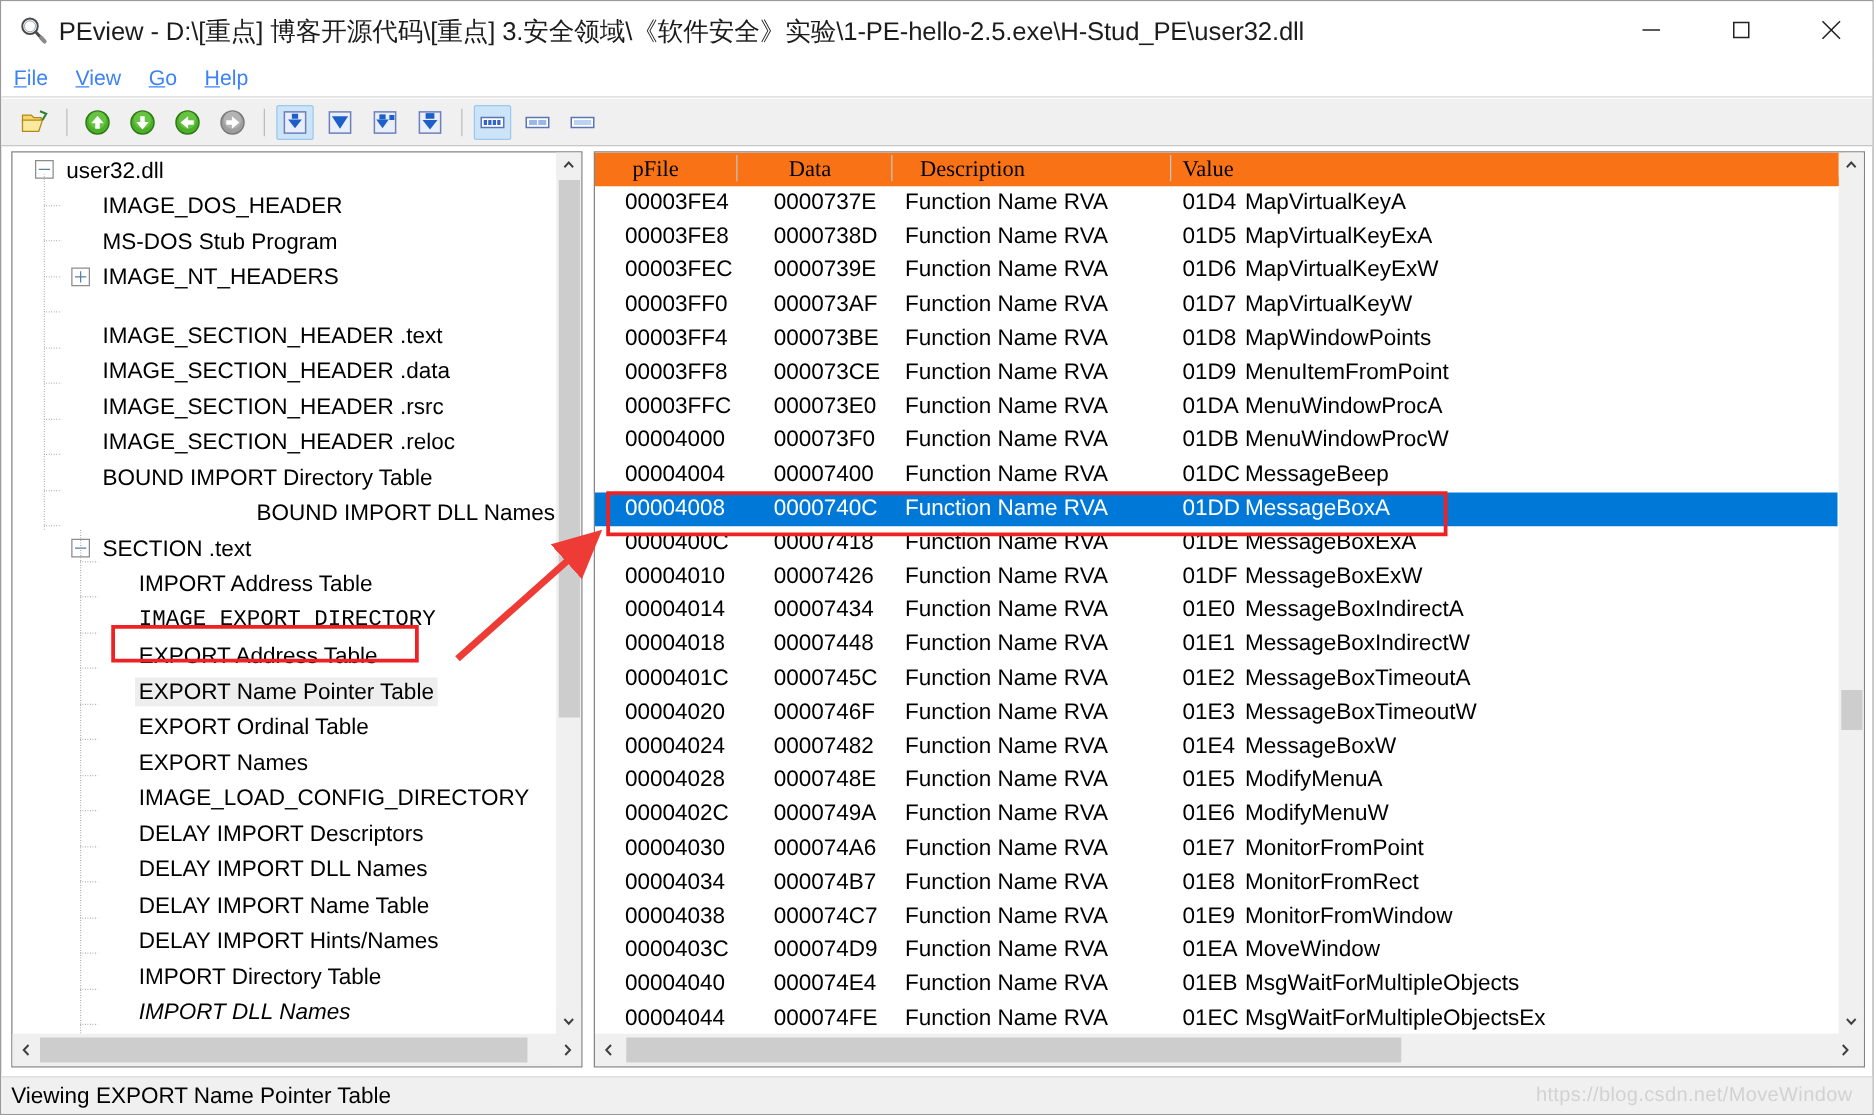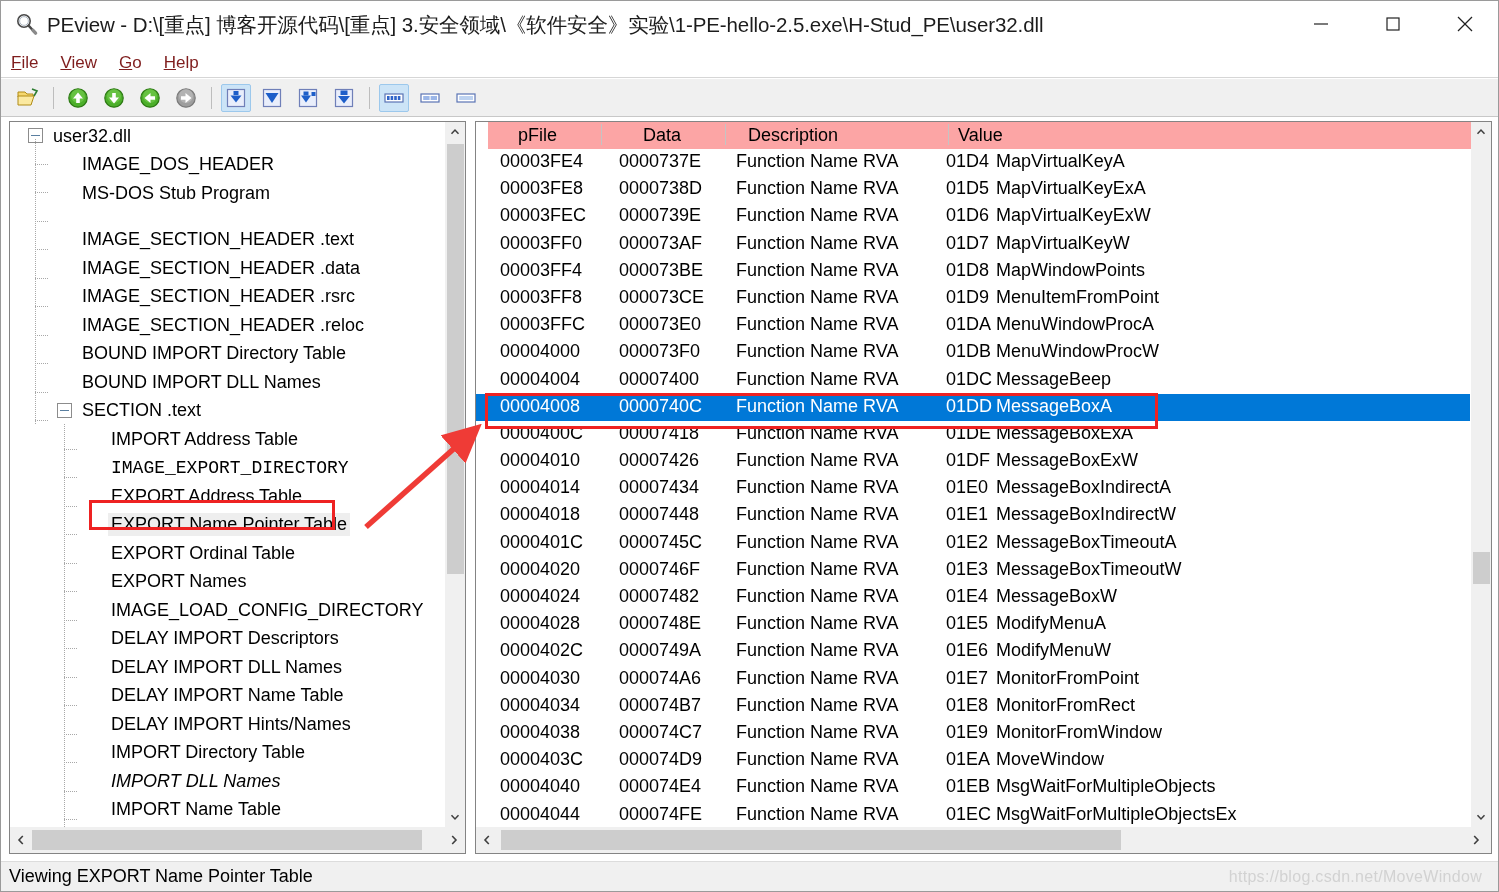--- a/index.html
+++ b/index.html
@@ -68,21 +68,21 @@
     height: 30px;
     background: #ffffff;
     border-bottom: 1px solid #d6d6d6;
     display: flex;
     align-items: center;
     padding-left: 10px;
     box-sizing: border-box;
   }
   .menu-item {
     font-size: 17px;
-    color: #7f1d1d;
+    color: #3b82f6;
     margin-right: 22px;
     cursor: default;
     line-height: 20px;
   }
   .menu-item .mn {
     text-decoration: underline;
   }
 
   
   #toolbar {
@@ -199,28 +199,29 @@
     position: absolute;
     height: 1px;
     background-image: linear-gradient(to right, #a8a8a8 50%, rgba(255,255,255,0) 0%);
     background-size: 2px 1px;
     background-repeat: repeat-x;
   }
 
   
   #list-header {
     position: absolute;
-    left: 12px; top: 0;
+    left: 0; top: 0;
     width: 1000px;
     height: 27px;
-    background: #fca5a5;
+    background: #f97316;
     display: flex;
     align-items: center;
     font-size: 18px;
     color: #000;
+    font-family: Liberation Serif, serif;
   }
   .hcell {
     position: absolute;
     top: 2px;
     height: 22px;
     line-height: 22px;
     font-size: 18px;
   }
   .hsep {
     position: absolute;
@@ -244,21 +245,21 @@
     color: #000;
   }
   .lrow.sel {
     background: #0078d7;
     color: #ffffff;
     width: 994px;
     text-align: center;
   }
   .c-pfile { position: absolute; left: 24px; top: 2px; }
   .c-data  { position: absolute; left: 143px; top: 2px; }
-  .c-desc  { position: absolute; left: 260px; top: 2px; }
+  .c-desc  { position: absolute; left: 248px; top: 2px; }
   .c-ord   { position: absolute; left: 470px; top: 2px; }
   .c-val   { position: absolute; left: 520px; top: 2px; }
 
   
   .vsb {
     position: absolute;
     top: 0;
     width: 20px;
     background: #f0f0f0;
   }
@@ -462,36 +463,40 @@
         <div class="tree-row" style="padding-left: 40px;">
           <span class="tw" style="left: 18px; top: 6px;"></span>
           <span class="tree-label">user32.dll</span>
         </div>
         <div class="tree-row" style="padding-left: 69px;">
           <span class="tree-label">IMAGE_DOS_HEADER</span>
         </div>
         <div class="tree-row" style="padding-left: 69px; align-items: center;">
           <span class="tree-label">MS-DOS Stub Program</span>
         </div>
+        <div class="tree-row" style="padding-left: 69px;">
+          <span class="tw plus" style="left: 47px; top: 6px;"></span>
+          <span class="tree-label">IMAGE_NT_HEADERS</span>
+        </div>
         <div class="tree-row" style="padding-left: 69px; margin-top: 18px;">
           <span class="tree-label">IMAGE_SECTION_HEADER .text</span>
         </div>
         <div class="tree-row" style="padding-left: 69px;">
           <span class="tree-label">IMAGE_SECTION_HEADER .data</span>
         </div>
         <div class="tree-row" style="padding-left: 69px;">
           <span class="tree-label">IMAGE_SECTION_HEADER .rsrc</span>
         </div>
         <div class="tree-row" style="padding-left: 69px;">
           <span class="tree-label">IMAGE_SECTION_HEADER .reloc</span>
         </div>
         <div class="tree-row" style="padding-left: 69px;">
           <span class="tree-label">BOUND IMPORT Directory Table</span>
         </div>
-        <div class="tree-row" style="padding-left: 69px;">
+        <div class="tree-row" style="padding-left: 69px; justify-content: flex-end;">
           <span class="tree-label">BOUND IMPORT DLL Names</span>
         </div>
         <div class="tree-row" style="padding-left: 69px;">
           <span class="tw" style="left: 47px; top: 6px;"></span>
           <span class="tree-label">SECTION .text</span>
         </div>
         <div class="tree-row" style="padding-left: 98px;">
           <span class="tree-label">IMPORT Address Table</span>
         </div>
         <div class="tree-row" style="padding-left: 98px; font-family: Liberation Mono, monospace;">

